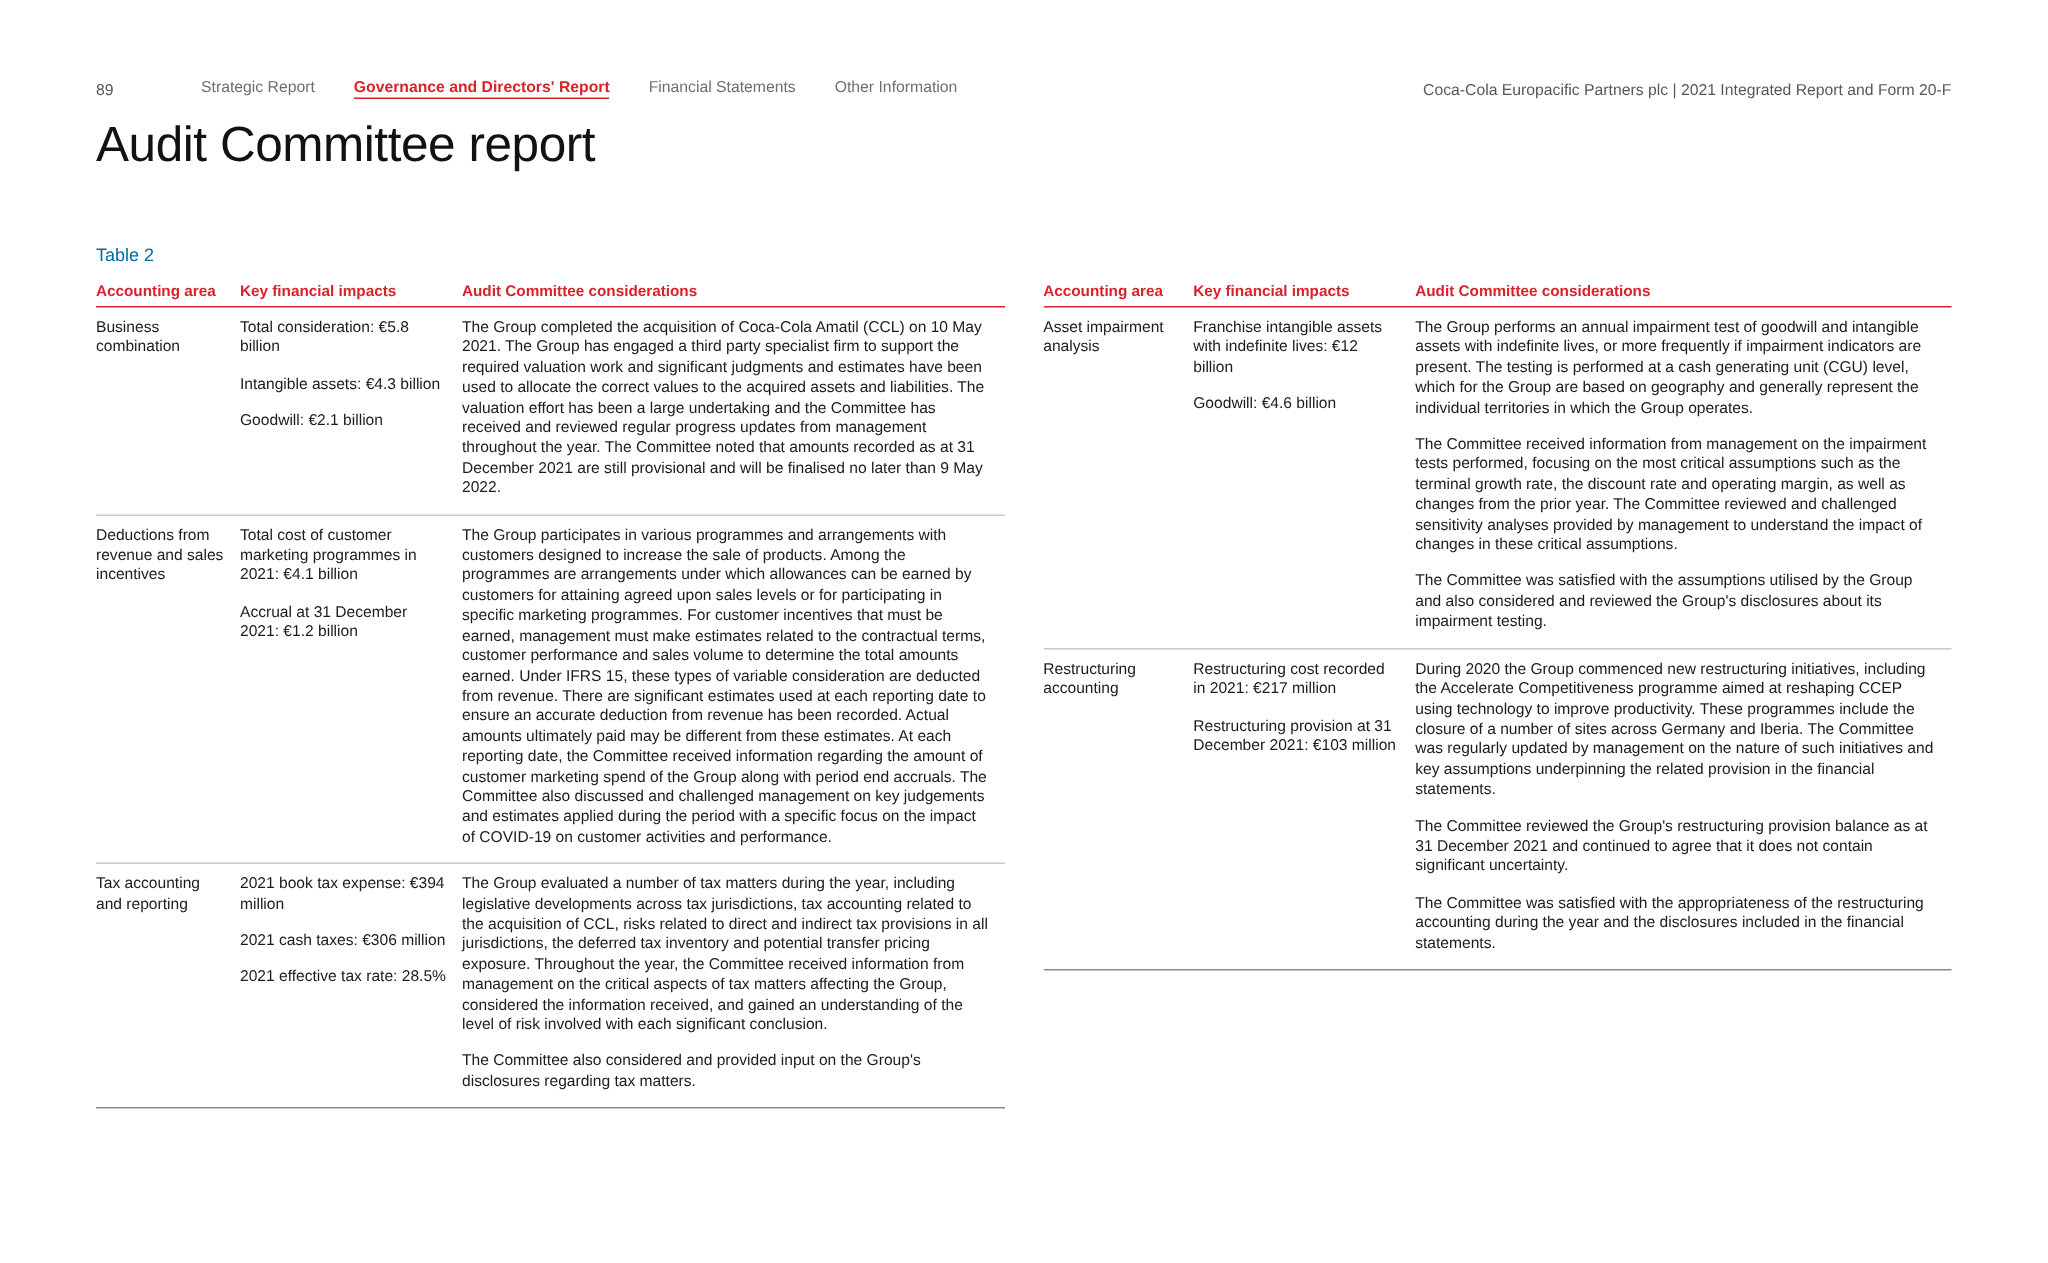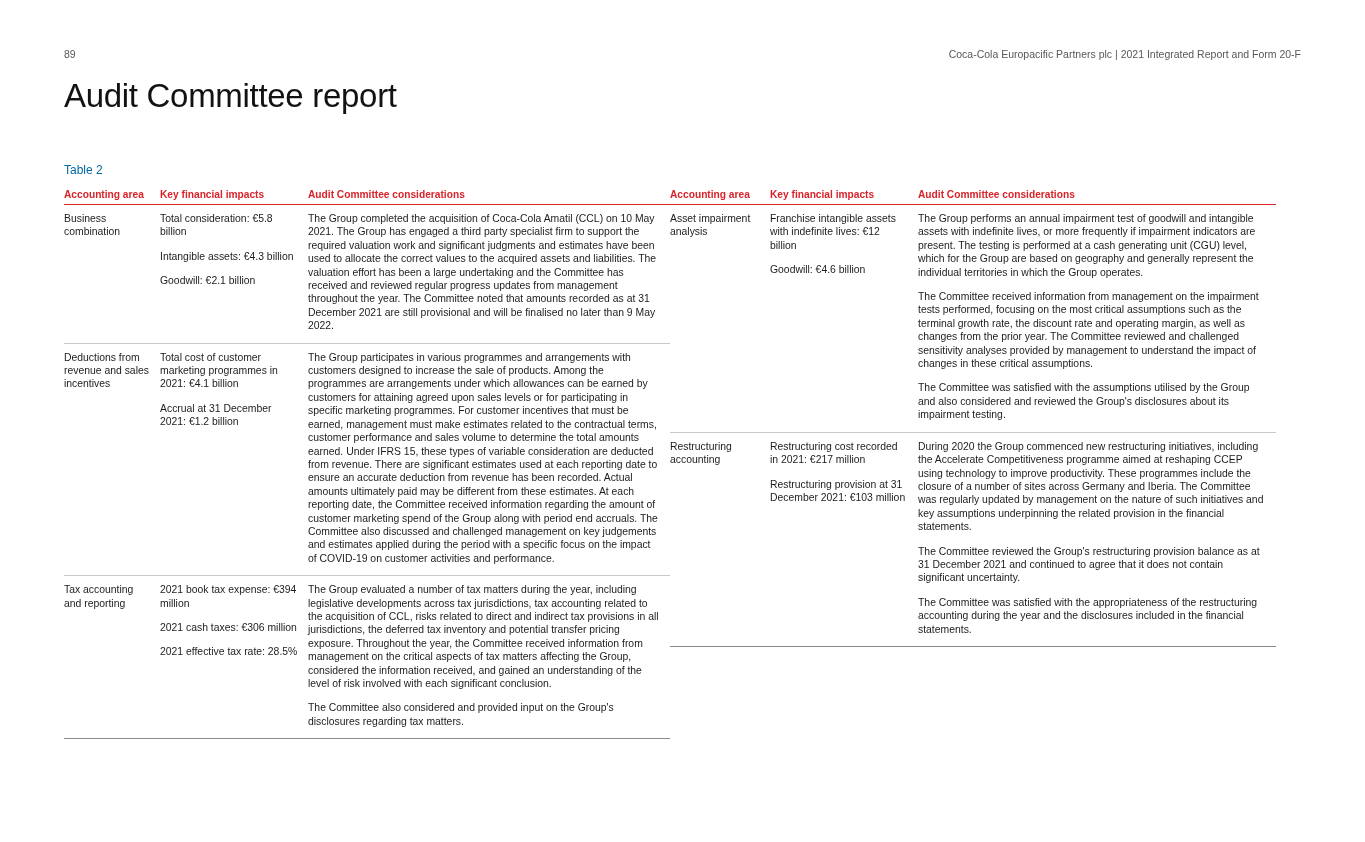--- a/index.html
+++ b/index.html
@@ -20,21 +20,21 @@
     position: absolute;
     left: 0; top: 0;
     width: 1365px;
     height: 842px;
     padding: 42px 64px 0 64px;
   }
 
   
   .topbar {
     display: flex;
-    align-items: center;
+    align-items: flex-end;
     font-size: 10.5px;
     color: #55585c;
     height: 24px;
   }
   .pagenum {
     width: 70px;
     font-size: 10.5px;
     color: #55585c;
   }
   .navlinks {
@@ -84,20 +84,21 @@
   .table-caption {
     margin-top: 5px;
     font-size: 12.3px;
     font-weight: bold;
     color: #111;
   }
 
   
   .columns {
     display: flex;
+    gap: 26px;
     margin-top: 12px;
   }
   .col { width: 606px; }
 
   table.matters {
     width: 100%;
     border-collapse: collapse;
     table-layout: fixed;
   }
   table.matters th {
@@ -129,20 +130,26 @@
   td p { margin: 0 0 11px 0; }
   td p:last-child { margin-bottom: 0; }
 </style>
 </head>
 <body>
 
 <div class="page">
 
   <div class="topbar">
     <div class="pagenum">89</div>
+    <div class="navlinks">
+      <div class="navlink">Strategic Report</div>
+      <div class="navlink active">Governance and Directors' Report</div>
+      <div class="navlink">Financial Statements</div>
+      <div class="navlink">Other Information</div>
+    </div>
     <div class="docref">Coca-Cola Europacific Partners plc | 2021 Integrated Report and Form 20-F</div>
   </div>
 
   <div class="title">Audit Committee report</div>
 
   <div class="table-label">Table 2</div>
 
   <div class="columns">
 
     <div class="col left">

